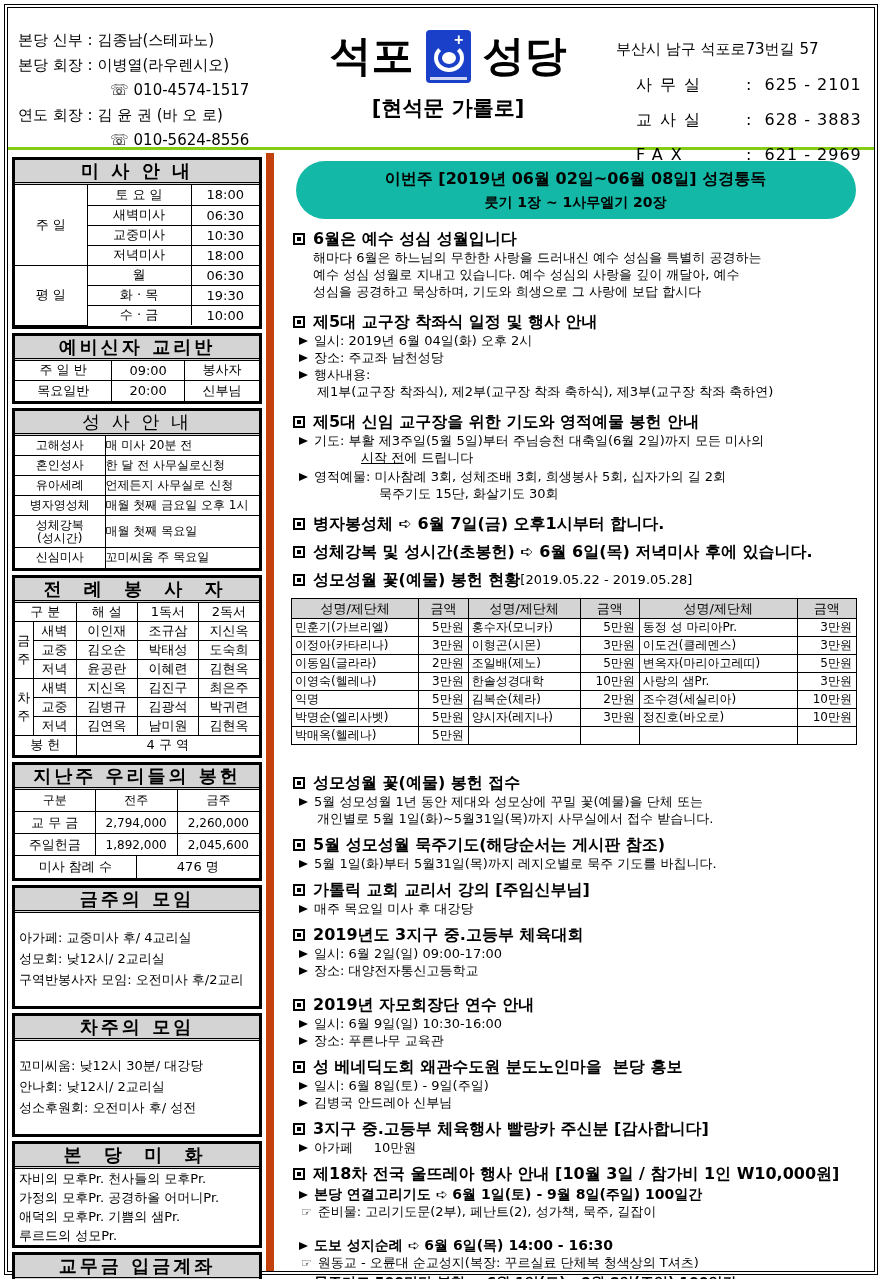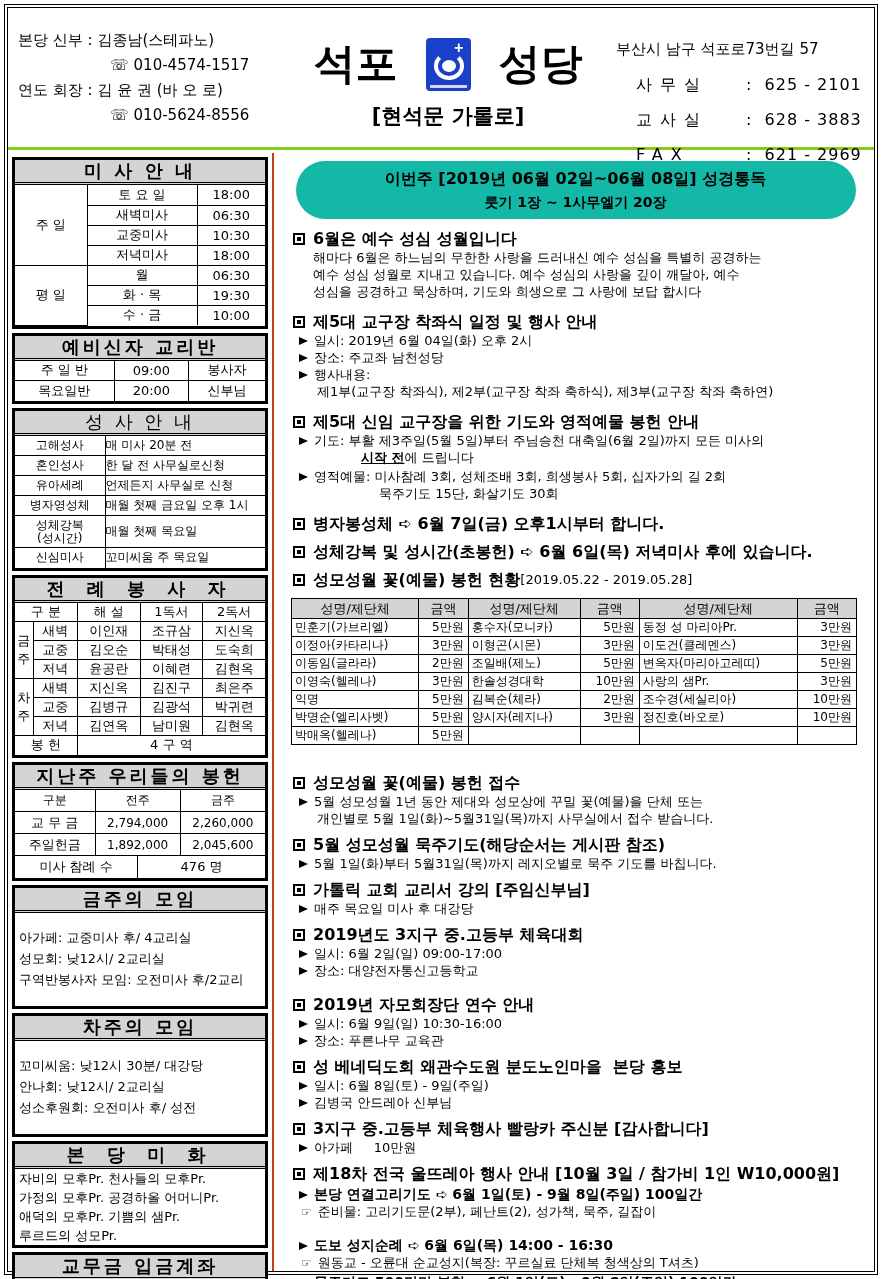--- a/index.html
+++ b/index.html
@@ -4,33 +4,33 @@
 <style>
   * { box-sizing: border-box; margin: 0; padding: 0; }
   body { width: 882px; height: 1279px; background: #fff; font-family: "DejaVu Sans", sans-serif; color: #000; position: relative; overflow: hidden; }
   .page { position: absolute; left: 4px; top: 4px; width: 874px; height: 1271px; border: 3px double #000; border-width: 4px; border-style: double; }
   
   .header { position: absolute; left: 0; top: 0; width: 866px; height: 142px; border-bottom: 3px solid #84cc16; }
   .hdr-left { position: absolute; left: 10px; top: 20px; width: 290px; font-size: 15px; line-height: 25px; }
   .hdr-left .row { white-space: nowrap; }
   .hdr-left .phone { padding-left: 92px; }
   .hdr-center { position: absolute; left: 300px; top: 10px; width: 280px; text-align: center; }
-  .title { font-size: 42px; font-weight: bold; display: flex; align-items: center; justify-content: center; gap: 28px; margin-top: 18px; font-family: Liberation Mono, monospace; }
+  .title { font-size: 42px; font-weight: bold; display: flex; align-items: center; justify-content: center; gap: 12px; margin-top: 10px; font-family: Liberation Mono, monospace; }
   .logo { width: 45px; height: 53px; background: #1a3fc9; border-radius: 4px; position: relative; display: inline-block; }
   .logo .ring { position: absolute; left: 8px; top: 14px; width: 30px; height: 28px; border: 4px solid #fff; border-radius: 50%; border-top-color: transparent; }
   .logo .cross { position: absolute; right: 7px; top: 3px; color: #fff; font-size: 16px; font-weight: bold; line-height: 16px; }
   .logo .inner { position: absolute; left: 16px; top: 22px; width: 14px; height: 12px; background: #fff; border-radius: 50%; }
   .logo .sub { position: absolute; left: 4px; bottom: 3px; width: 37px; height: 3px; background: #fff; opacity: .8; }
   .subtitle { font-size: 21px; font-weight: bold; margin-top: 10px; }
   .hdr-right { position: absolute; left: 608px; top: 28px; width: 250px; font-size: 16px; line-height: 27px; }
   .hdr-right .addr { font-size: 15px; margin-bottom: 2px; }
   .hdr-right .ct { display: flex; padding-left: 20px; letter-spacing: 1px; margin-top: 8px; }
   .hdr-right .ct .lab { width: 110px; letter-spacing: 8px; }
   
-  .leftcol { position: absolute; left: 0; top: 145px; width: 266px; height: 1118px; border-right: 2px solid #c2410c; }
+  .leftcol { position: absolute; left: 0; top: 145px; width: 266px; height: 1118px; border-right: 8px solid #c2410c; }
   .rightcol { position: absolute; left: 269px; top: 145px; width: 597px; height: 1118px; }
   .box { margin: 4px 4px 0 4px; border: 3px solid #000; background:#fff; }
   .box-title { background: #d4d4d4; text-align: center; font-weight: bold; font-size: 18px; border-bottom: 3px double #000; line-height: 22px; letter-spacing: 3px; }
   table { border-collapse: collapse; width: 100%; font-size: 13px; }
   td, th { border: 1px solid #000; text-align: center; font-weight: normal; height: 20px; padding: 0 2px; white-space: nowrap; }
   .mass td { height: 20px; }
   .mass tr:first-child td { border-top: none; }
   .box table tr td:first-child { border-left: none; }
   .box table tr td:last-child { border-right: none; }
   .box table tr:last-child td { border-bottom: none; }
@@ -44,38 +44,39 @@
   .bible .l2 { font-size: 14px; padding-top: 4px; }
   .sec { margin-left: 16px; margin-top: 6px; }
   .sec-h { font-weight: bold; font-size: 16px; display: flex; align-items: center; line-height: 20px; }
   .sq { display: inline-block; width: 12px; height: 12px; border: 2px solid #000; margin-right: 8px; position: relative; background:#fff; }
   .sq::after { content: ""; position: absolute; left: 2px; top: 2px; width: 4px; height: 4px; background: #000; }
   .sec-b { font-size: 13px; line-height: 17px; padding-left: 4px; }
   .bl { display: flex; }
   .tri { display: inline-block; width: 0; height: 0; border-left: 9px solid #000; border-top: 4px solid transparent; border-bottom: 4px solid transparent; margin: 5px 6px 0 2px; flex: none; }
   .ind { padding-left: 17px; }
   .ind2 { padding-left: 82px; }
-  .u { text-decoration: underline; font-weight: bold; }
+  .u { text-decoration: underline; font-weight: normal; }
   .small-date { font-weight: normal; font-size: 13px; }
   .ftable { width: 566px; margin: 8px 0 0 14px; font-size: 12px; }
   .ftable th { background: #d4d4d4; font-size: 13px; height: 20px; }
   .ftable td { height: 17px; }
   .ftable td.nm { text-align: left; padding-left: 3px; }
   .ftable td.am { text-align: right; padding-right: 4px; }
   .bold-b { font-weight: bold; font-size: 14px; }
   .hand { margin: 0 6px 0 4px; font-size: 12px; }
 </style>
 </head>
 <body>
 
 <div class="page">
 
   <div class="header">
     <div class="hdr-left">
       <div class="row"><span>본당 신부</span> : <span>김종남(스테파노)</span></div>
+      <div class="row"><span>본당 회장</span> : <span>이병열(라우렌시오)</span></div>
       <div class="row phone"><span>☏</span> <span>010-4574-1517</span></div>
       <div class="row"><span>연도 회장</span> : <span>김 윤 권 (바 오 로)</span></div>
       <div class="row phone"><span>☏</span> <span>010-5624-8556</span></div>
     </div>
     <div class="hdr-center">
       <div class="title">
         <span>석포</span>
         <span class="logo">
           <span class="ring"></span>
             <span class="inner"></span>

